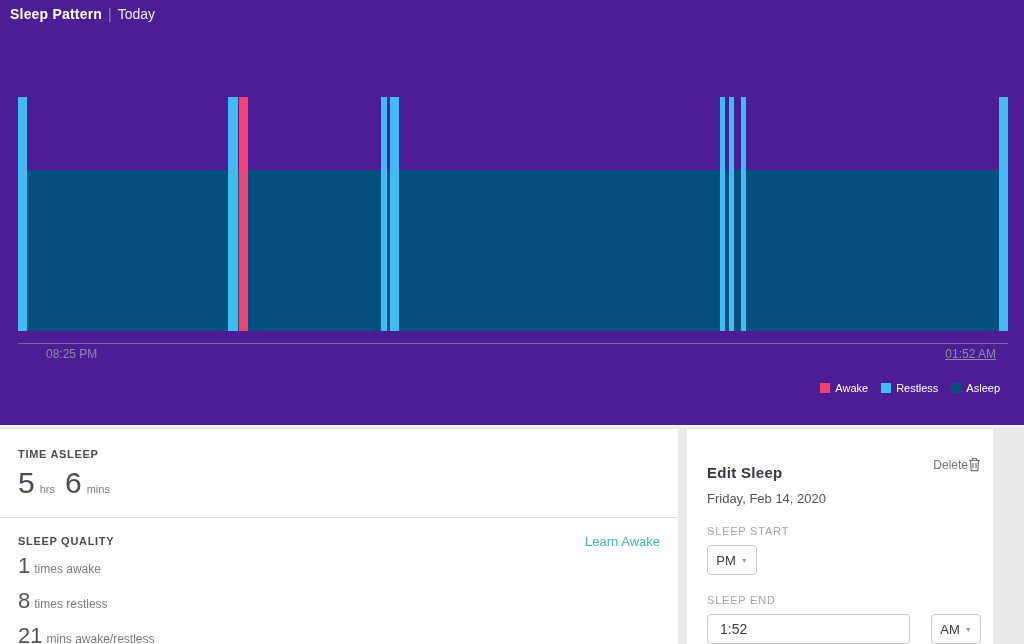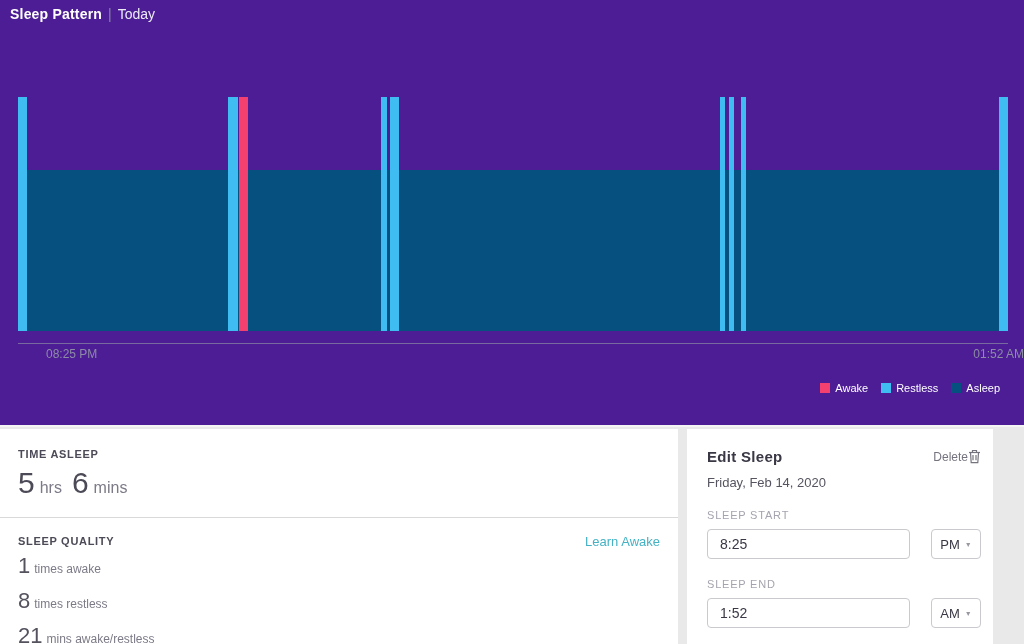--- a/index.html
+++ b/index.html
@@ -14,46 +14,46 @@
   .app-title .sep{color:#8a88a0;margin:0 6px;font-weight:normal;}
   .app-title .sub{font-weight:normal;color:#eceaf4;}
 
   .chart{position:absolute;left:18px;top:97px;width:990px;height:234px;}
   .asleep-band{position:absolute;left:0;right:0;bottom:0;top:31.2%;background:#05507e;}
   .bar{position:absolute;top:0;height:100%;}
 
   .axis-line{position:absolute;left:18px;top:343px;width:990px;height:1px;background:#8c8ba3;opacity:.7;}
   .axis-label{position:absolute;top:347px;font-size:12px;color:#8d8ca4;margin-left:28px;}
   .axis-label.left{left:18px;}
-  .axis-label.right{right:0;}
+  .axis-label.right{right:28px;text-decoration:underline;}
 
   .legend{position:absolute;top:382px;right:24px;display:flex;gap:13px;align-items:center;}
   .legend-item{display:flex;align-items:center;gap:5px;color:#ffffff;font-size:11px;}
   .swatch{width:10px;height:10px;display:inline-block;}
 
   
   .bottom-section{position:absolute;top:425px;left:0;width:1024px;height:219px;background:#e9e9e9;border-top:2px solid #f4f4f4;box-sizing:border-box;}
   .panel{position:absolute;top:2px;height:217px;background:#ffffff;box-sizing:border-box;}
   .left-panel{left:0;width:678px;}
   .edit-card{left:687px;width:306px;padding:19px 12px 0 20px;}
 
   .block1{padding:19px 18px 0 18px;}
   .section-label{font-size:11px;font-weight:bold;letter-spacing:.7px;color:#4c4a56;}
   .big-value{margin-top:6px;}
   .big-value .num{font-size:30px;font-weight:normal;color:#4c4a56;}
-  .big-value .unit{font-size:16px;color:#7c7a86;margin:0 10px 0 5px;}
+  .big-value .unit{font-size:11px;color:#7c7a86;margin:0 10px 0 5px;}
   .divider{height:1px;background:#d9d9d9;margin-top:17px;}
   .block2{padding:17px 18px 0 18px;position:relative;}
   .learn-more{position:absolute;top:16px;right:18px;font-size:13px;color:#45b2c4;cursor:pointer;text-decoration:none;}
   .stat{margin-top:6px;line-height:26px;}
   .stat .stat-num{font-size:22px;color:#55525e;font-weight:normal;}
   .stat .stat-unit{font-size:12px;color:#7c7a86;margin-left:4px;}
 
   .card-head{display:flex;justify-content:space-between;align-items:center;}
-  .card-title{font-size:15px;font-weight:bold;color:#3a3844;letter-spacing:.3px;}
+  .card-title{font-size:15px;font-weight:bold;color:#3a3844;letter-spacing:.3px;margin-top:16px;}
   .delete-btn{display:flex;align-items:center;font-size:12px;color:#75737e;cursor:pointer;background:none;border:none;padding:0;font-family:inherit;}
   .date{margin-top:10px;font-size:13px;color:#56545f;}
   .field-label{margin-top:19px;font-size:11px;letter-spacing:.8px;color:#a5a4ae;}
   .input-row{margin-top:8px;display:flex;justify-content:space-between;align-items:center;}
   input.time-input{width:203px;height:30px;box-sizing:border-box;border:1px solid #c9c9ce;border-radius:4px;padding:0 12px;font-size:14px;color:#3a3844;font-family:inherit;background:#fff;outline:none;}
   .meridiem{width:50px;height:30px;box-sizing:border-box;border:1px solid #c9c9ce;border-radius:4px;display:flex;align-items:center;justify-content:center;gap:5px;font-size:13px;color:#3a3844;background:#fff;cursor:pointer;}
   .caret{font-size:7px;color:#9a99a2;}
 </style>
 </head>
 <body>
@@ -137,21 +137,20 @@
             <path d="M2.5 3.5l.7 10.2h6.6l.7-10.2"></path>
             <path d="M5 6v5.2M8 6v5.2"></path>
           </svg>
         </span>
       </button>
     </div>
     <div class="date">Friday, Feb 14, 2020</div>
 
     <div class="field-label">SLEEP START</div>
     <div class="input-row">
-      <input class="time-input" type="text" value="8:25" style="">
       <div class="meridiem">
         <span>PM</span>
         <span class="caret">▼</span>
       </div>
     </div>
 
     <div class="field-label">SLEEP END</div>
     <div class="input-row">
       <input class="time-input" type="text" value="1:52" style="">
       <div class="meridiem">

